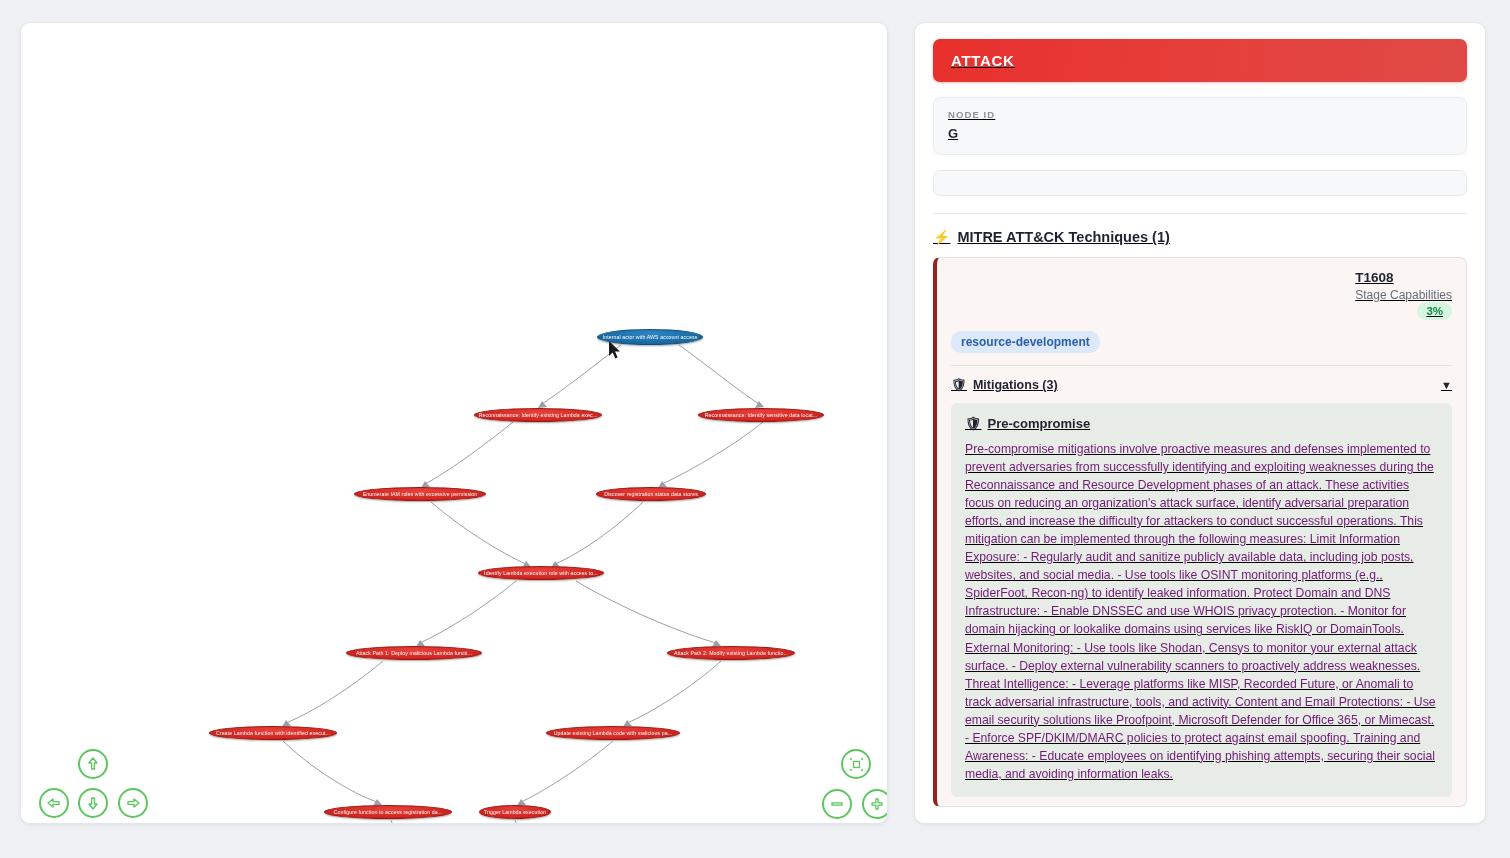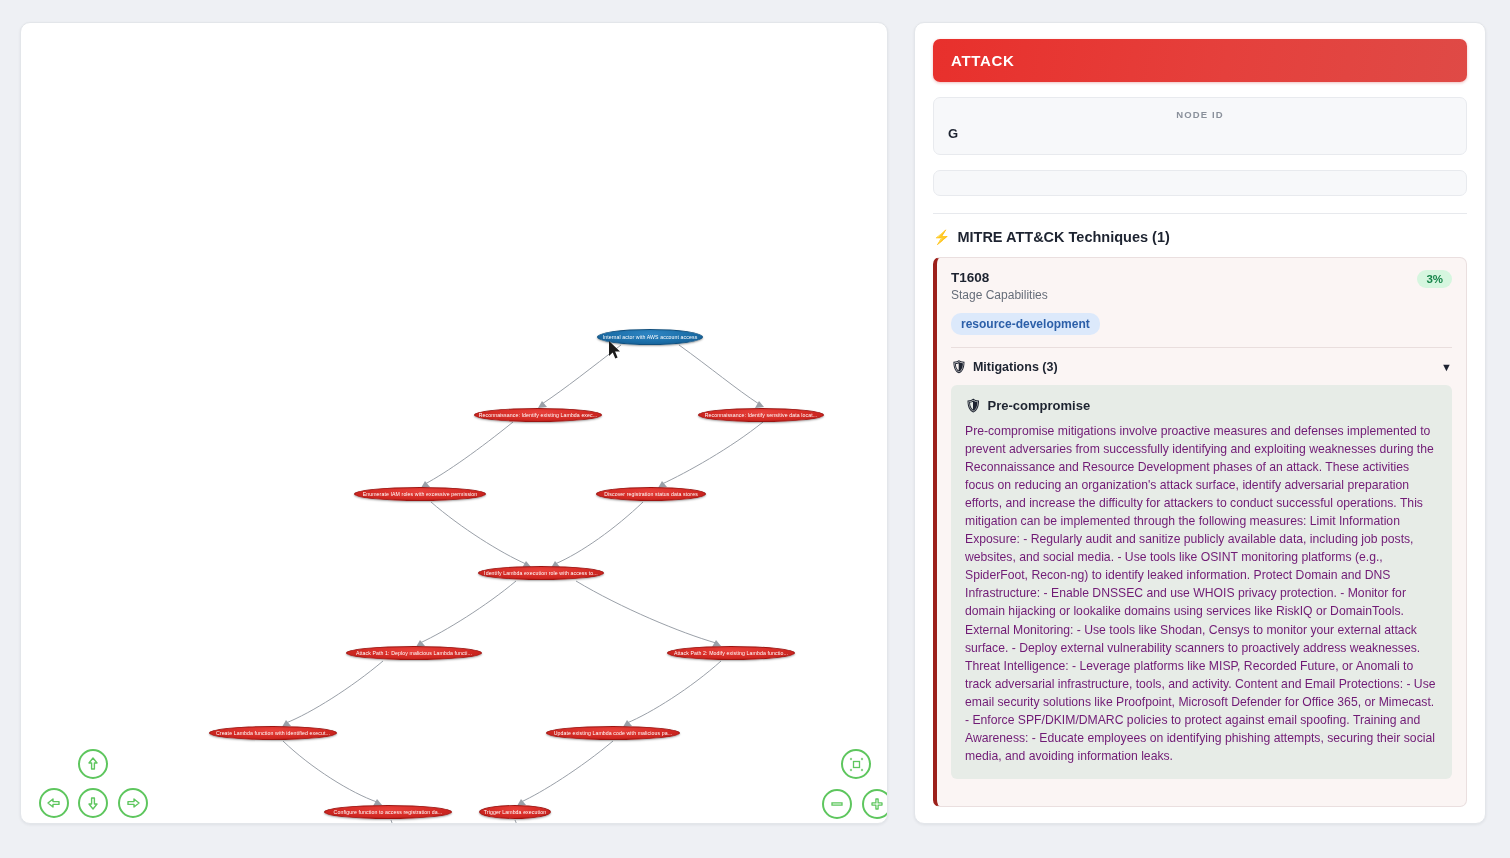--- a/index.html
+++ b/index.html
@@ -10,20 +10,21 @@
     font-family: "Liberation Sans", sans-serif;
     overflow: hidden;
   }
   .app {
     position: relative;
     width: 1510px; height: 858px;
     background: #eef0f4;
     display: flex;
     gap: 26px;
     padding: 22px 20px 8px 20px;
+    text-decoration: underline;
   }
 
   
   .graph-panel {
     position: relative;
     width: 868px;
     height: 802px;
     background: #ffffff;
     border: 1px solid #e3e6ea;
     border-radius: 10px;
@@ -104,21 +105,20 @@
     border-radius: 7px;
     padding: 11px 14px 13px 14px;
     flex: none;
   }
   .field-label {
     font-size: 9.5px;
     font-weight: bold;
     letter-spacing: 1.1px;
     color: #8a909b;
     margin-bottom: 6px;
-    text-align: center;
   }
   .field-value-id {
     font-size: 13px;
     font-weight: bold;
     color: #1d2330;
   }
   .field-value-desc {
     font-size: 13.5px;
     color: #20262f;
     line-height: 1.35;
@@ -146,21 +146,22 @@
     border-radius: 7px;
     background: #fbf5f4;
     padding: 12px 14px 13px 14px;
     flex: 1 1 auto;
     min-height: 0;
     overflow: hidden;
   }
   .tech-head {
     display: flex;
     justify-content: space-between;
-    align-items: flex-start;
+    align-items: flex-end;
+    flex-direction: column;
   }
   .tech-id { font-size: 13.5px; font-weight: bold; color: #1d2330; }
   .tech-name { font-size: 12px; color: #666d79; margin-top: 3px; }
   .pct-badge {
     background: #d6f6df;
     color: #17854a;
     font-size: 11.5px;
     font-weight: bold;
     border-radius: 10px;
     padding: 3px 9px;

